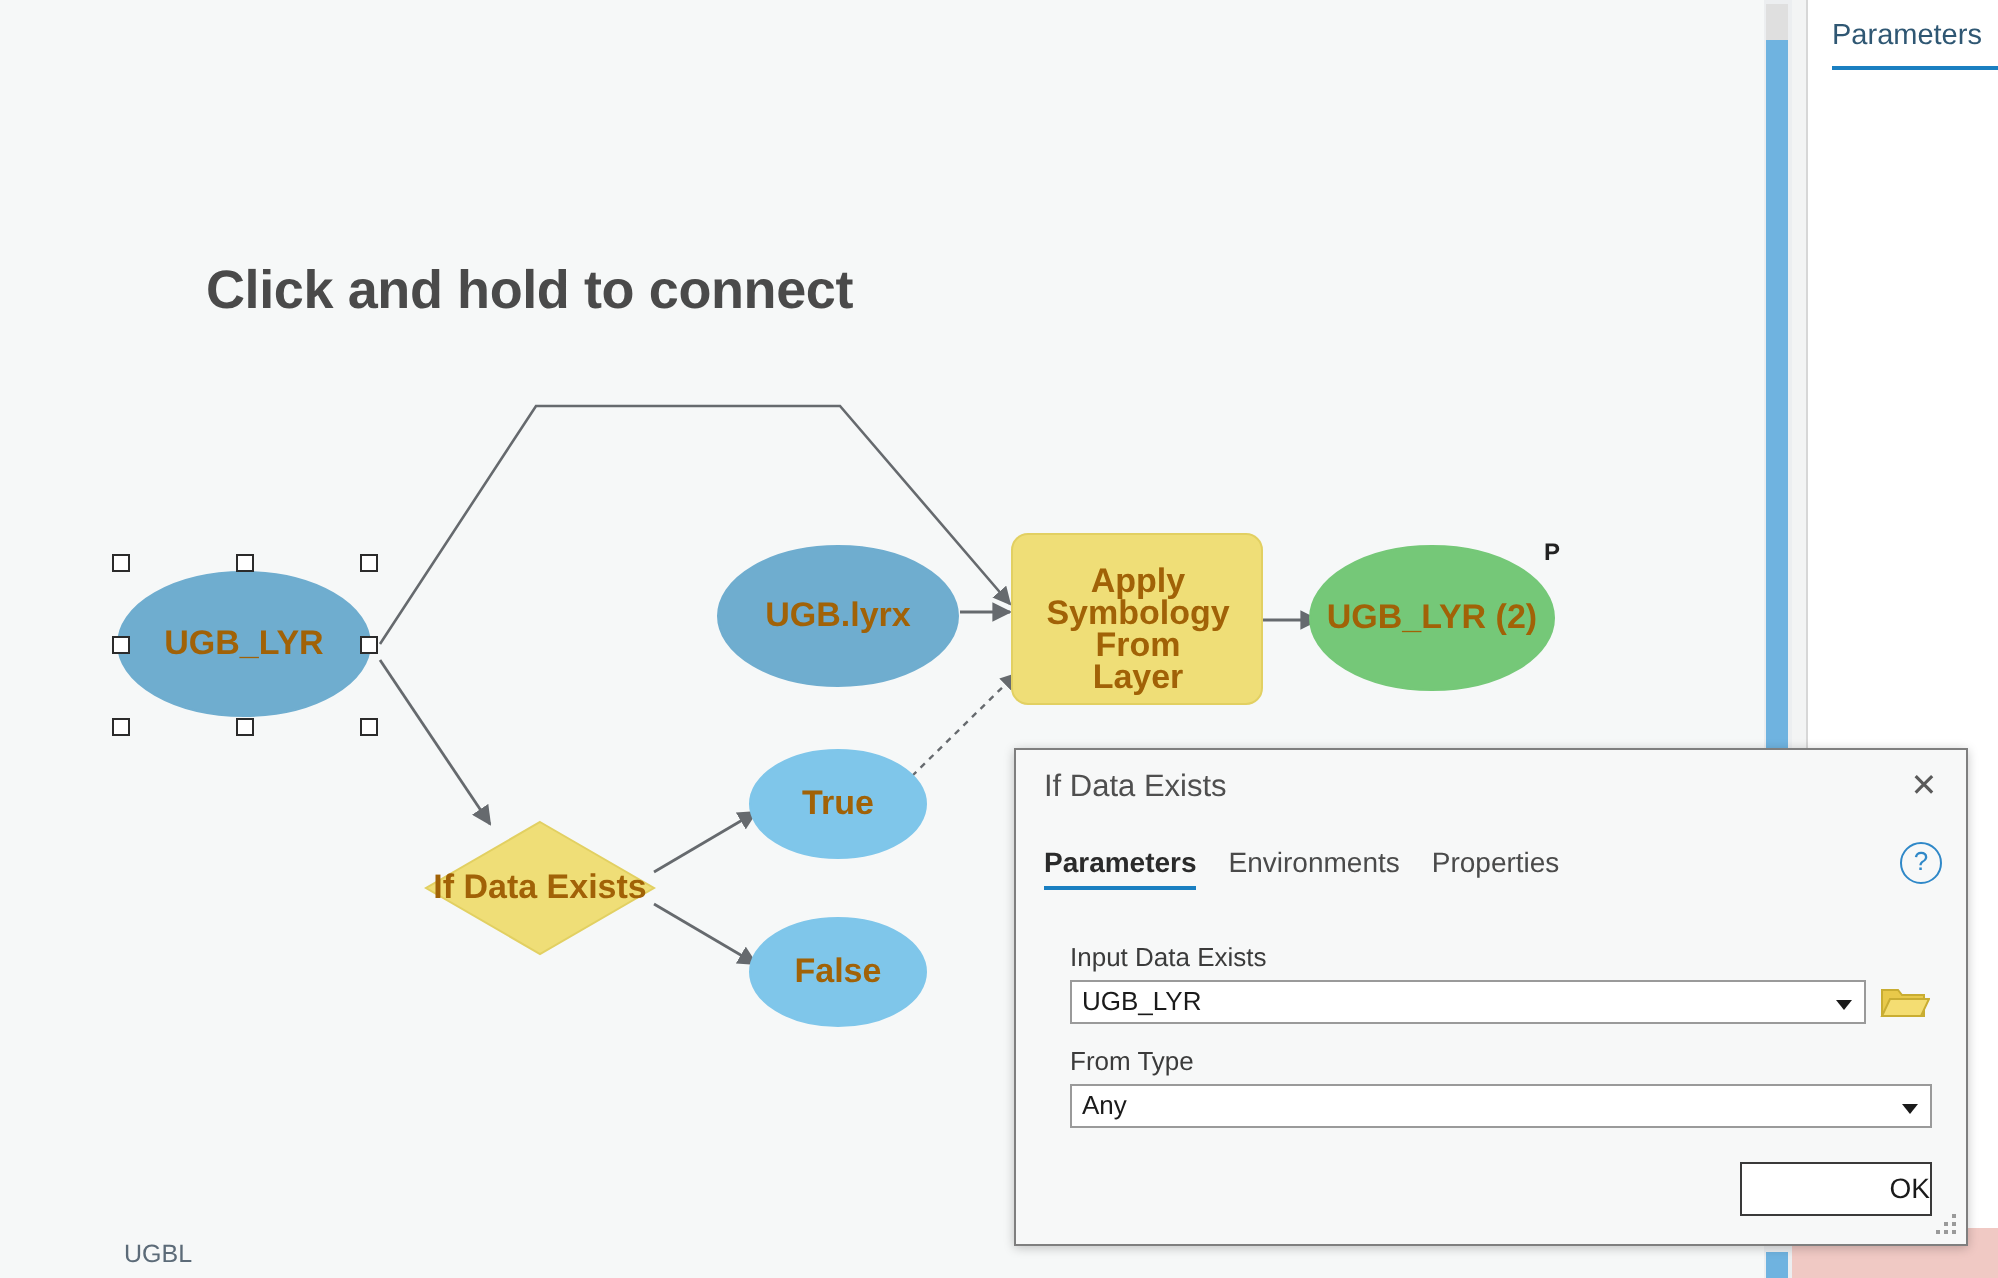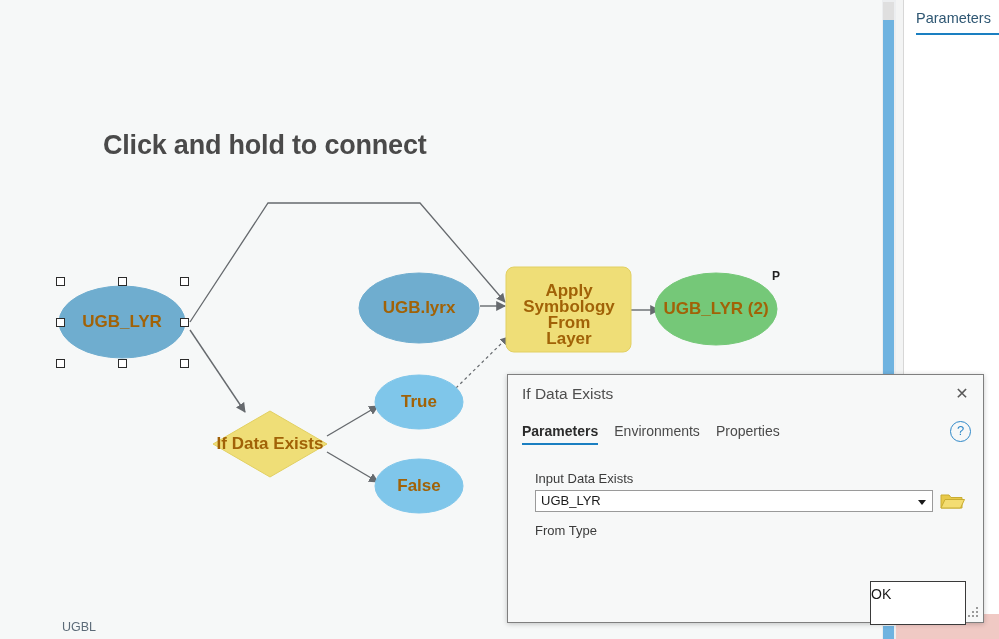--- a/index.html
+++ b/index.html
@@ -265,27 +265,27 @@
     top: 115px;
     width: 26px;
     height: 22px;
     cursor: pointer;
   }
   #ok-button {
     position: absolute;
     left: 362px;
     top: 206px;
     width: 96px;
-    height: 44px;
+    height: 27px;
     background: #ffffff;
     border: 1.5px solid #3a3a3a;
     font-size: 14px;
     color: #1a1a1a;
     line-height: 24px;
-    text-align: left;
+    text-align: right;
     cursor: pointer;
     box-sizing: border-box;
   }
   #resize-grip {
     position: absolute;
     right: 4px;
     bottom: 4px;
     width: 11px;
     height: 11px;
   }
@@ -394,20 +394,24 @@
     <span class="arrow"></span>
   </div>
   <div id="folder-btn">
     <svg width="26" height="22" viewBox="0 0 26 22">
       <path d="M2 5 L10 5 L12 7.5 L23 7.5 L23 18 L2 18 Z" fill="#e8c94a" stroke="#c9ad32" stroke-width="1"></path>
       <path d="M2 18 L6 9.5 L25.5 9.5 L21.5 18 Z" fill="#f4dd72" stroke="#c9ad32" stroke-width="1"></path>
     </svg>
   </div>
 
   <div class="field-label" style="left:27px; top:148px;">From Type</div>
+  <div class="combo" style="left:27px; top:167px; width:431px;">
+    <span>Any</span>
+    <span class="arrow"></span>
+  </div>
 
   <div id="ok-button">OK</div>
 
   <div id="resize-grip">
     <i style="left:8px; top:0px;"></i>
     <i style="left:4px; top:4px;"></i>
       <i style="left:8px; top:4px;"></i>
     <i style="left:0px; top:8px;"></i>
       <i style="left:4px; top:8px;"></i>
       <i style="left:8px; top:8px;"></i>

